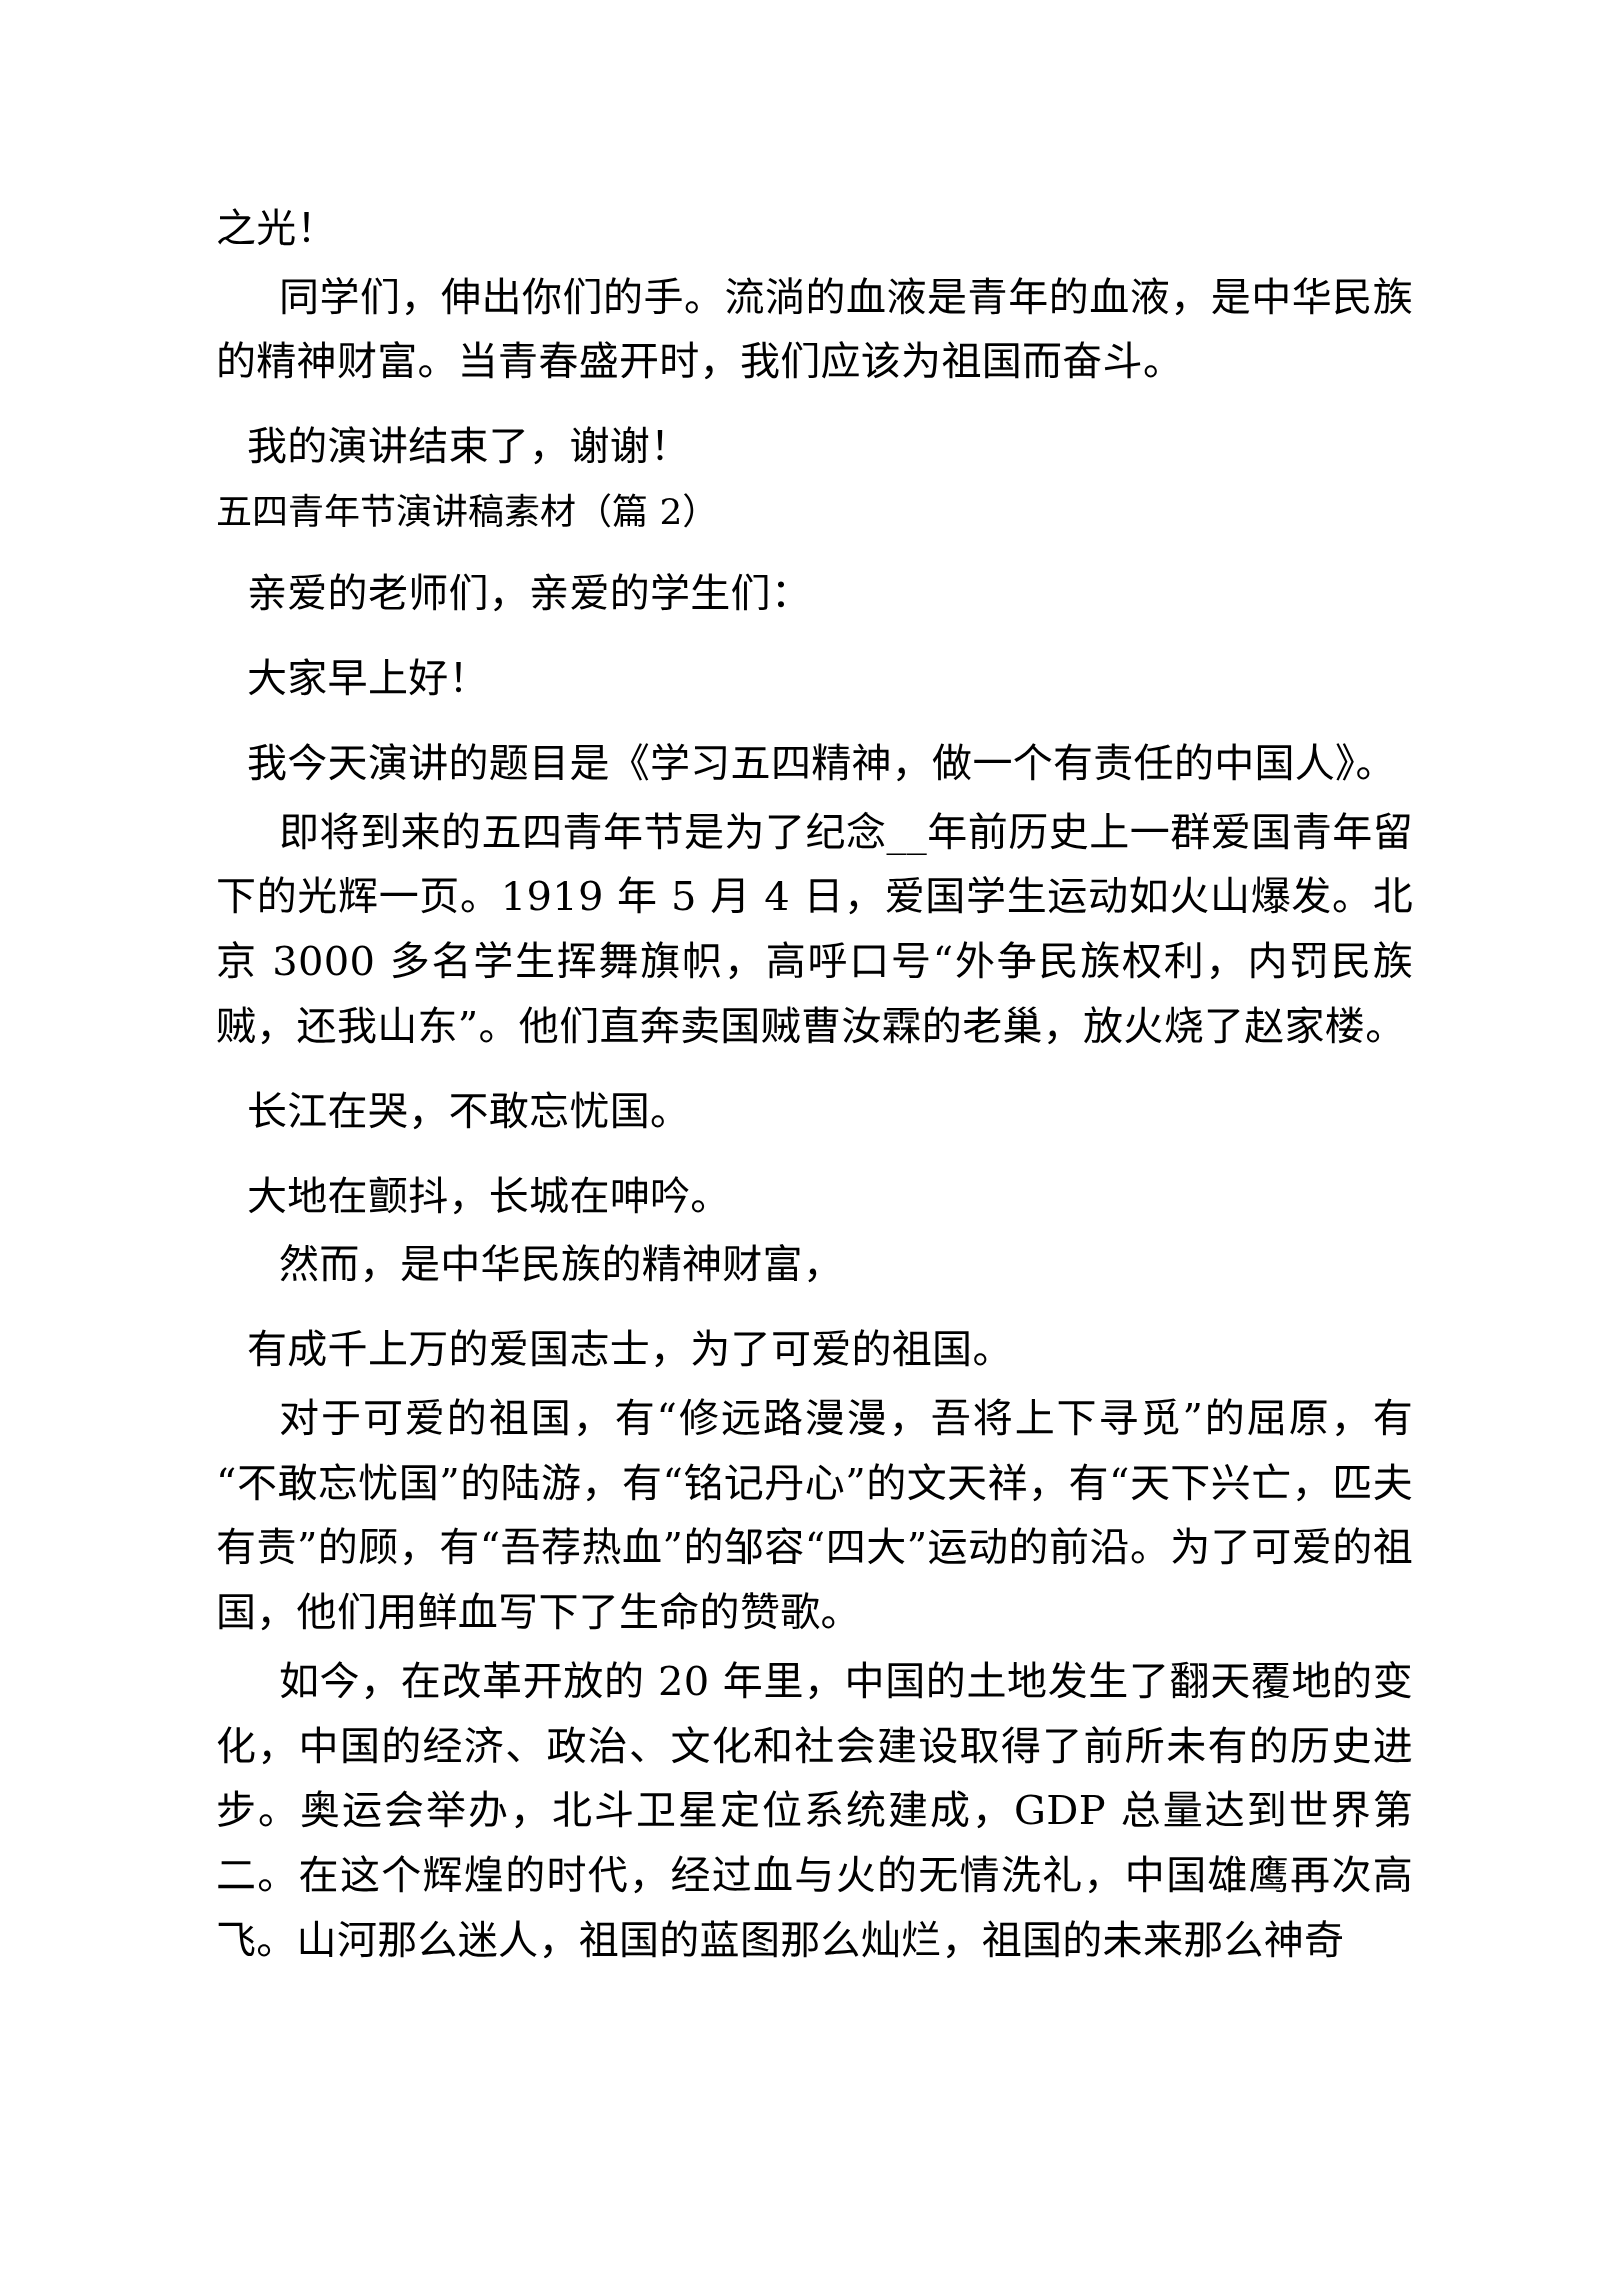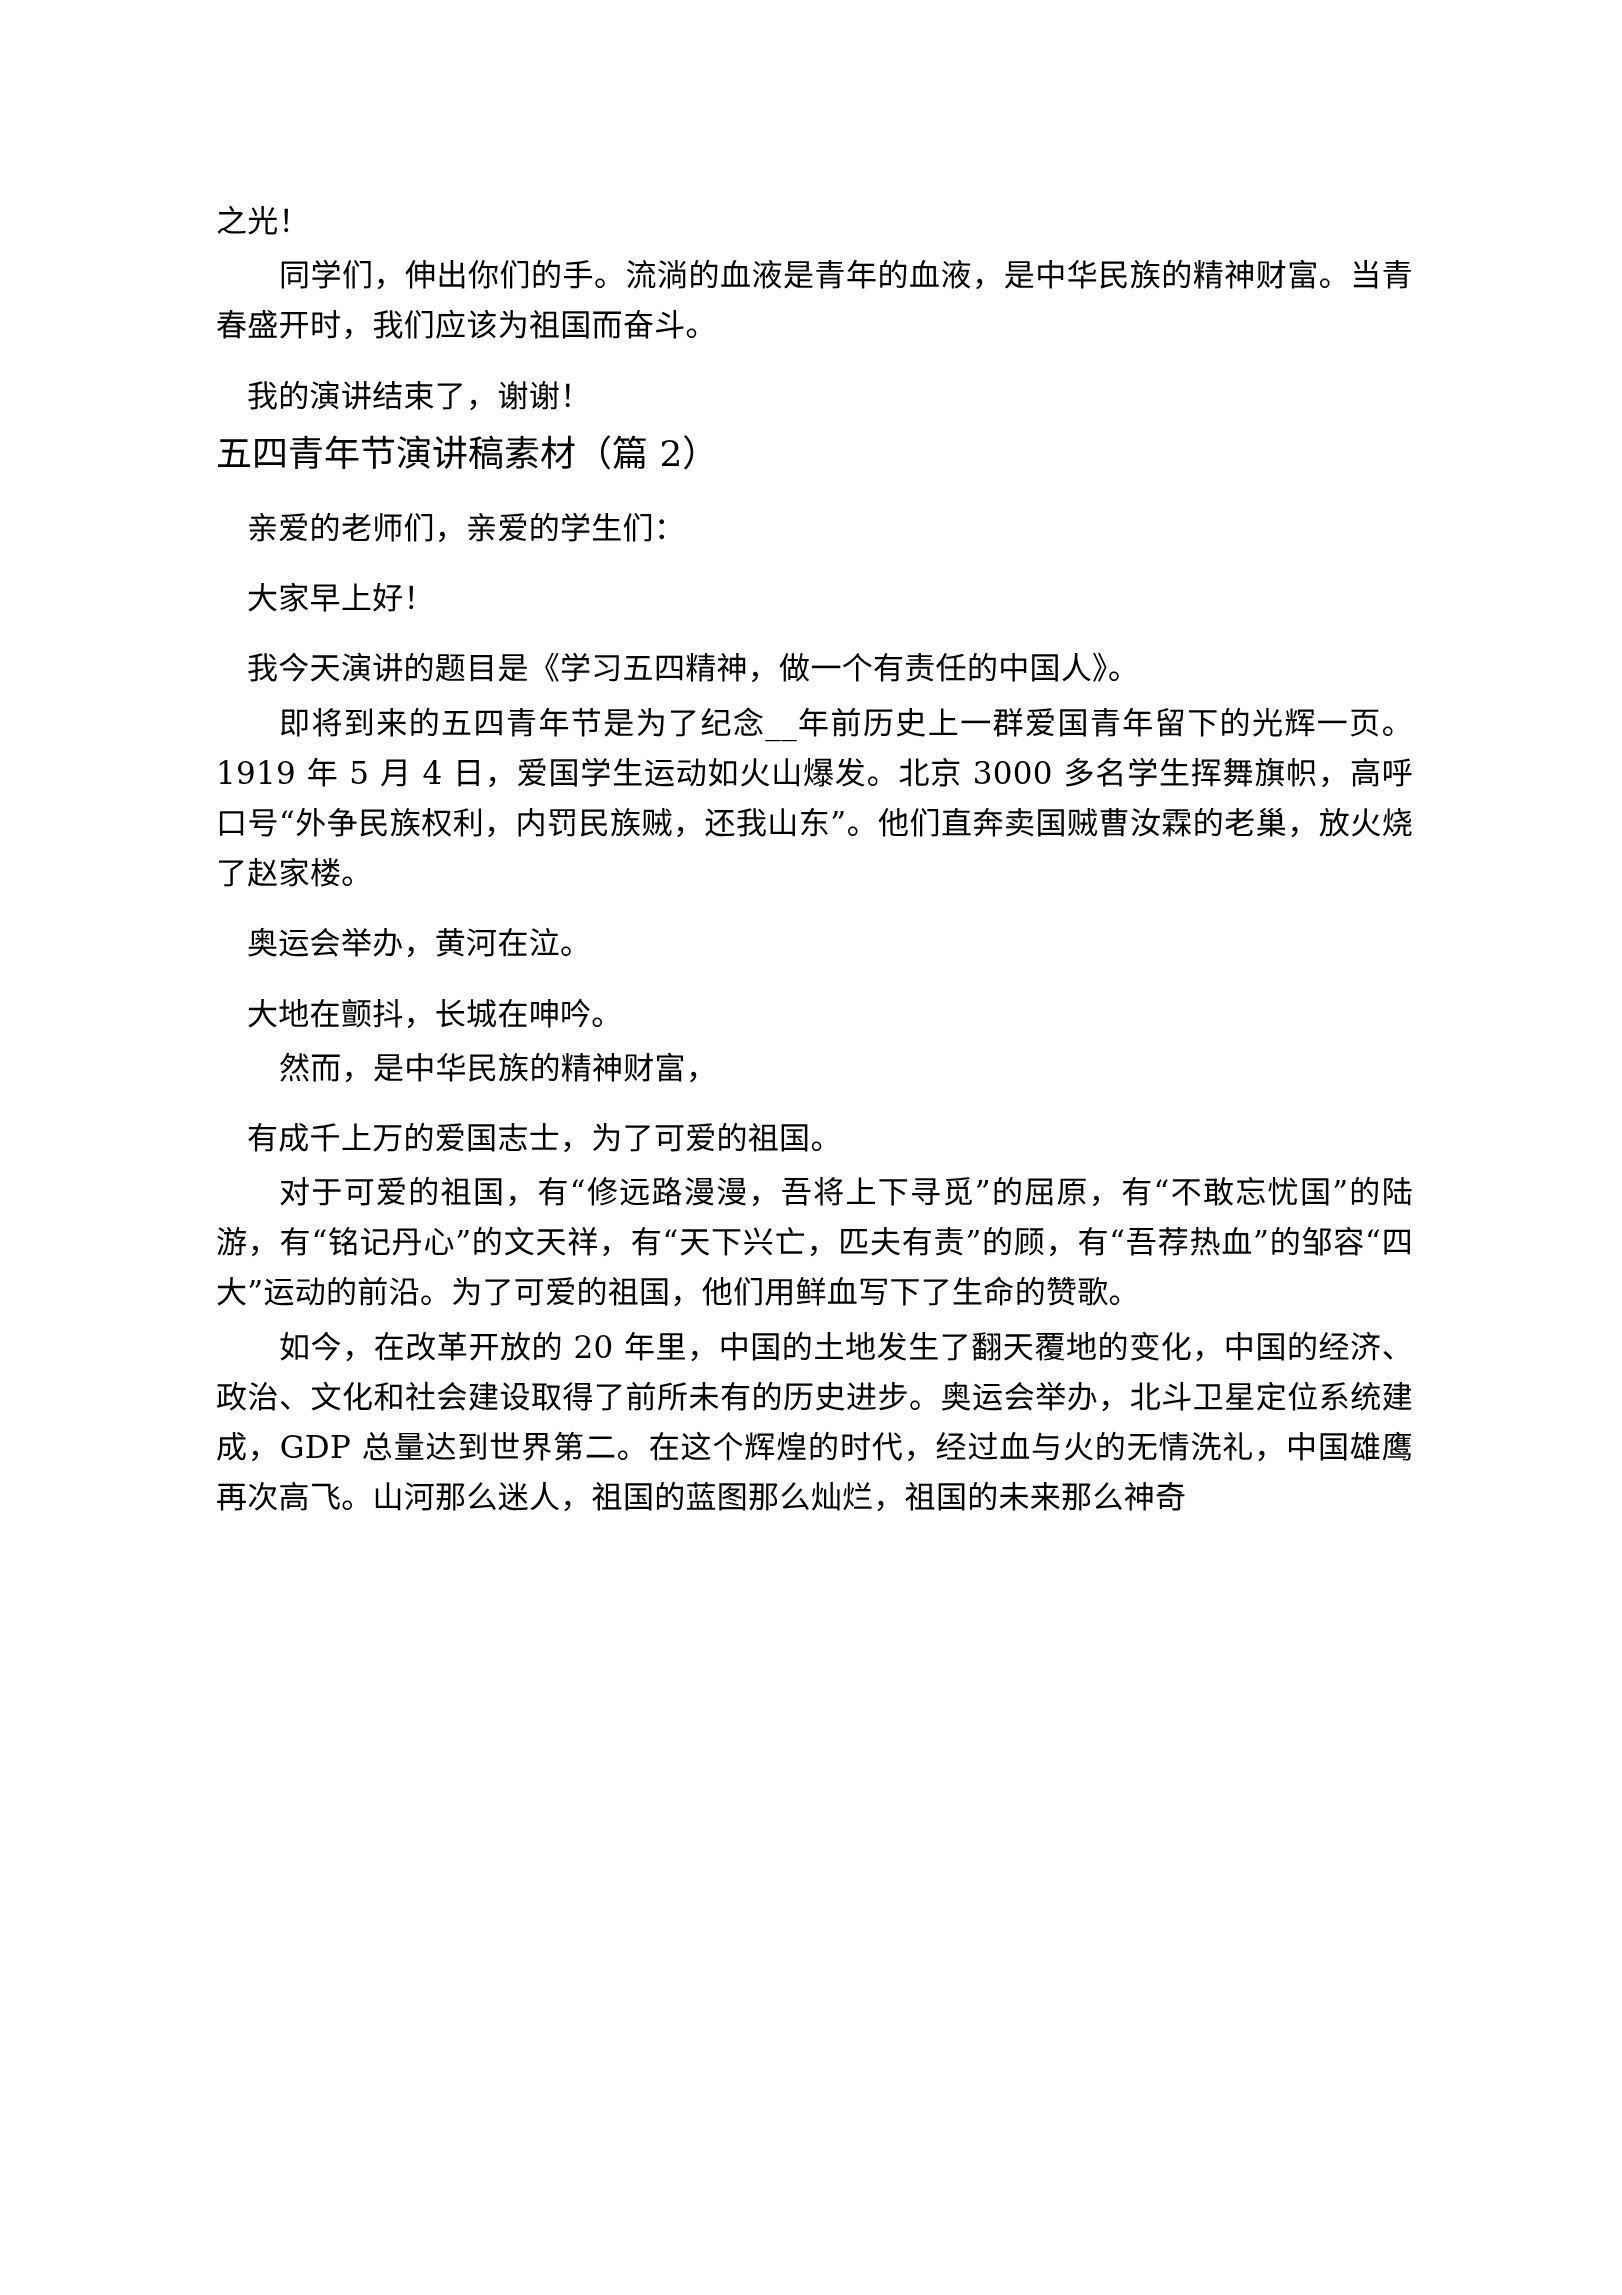--- a/index.html
+++ b/index.html
@@ -20,21 +20,21 @@
     width: 1623px;
     height: 2295px;
     box-sizing: border-box;
     padding: 196px 216px 0 216px;
   }
   .doc-body {
     width: 1197px;
   }
   p.para {
     margin: 0 0 3.9px 0;
-    font-size: 31px;
+    font-size: 40px;
     line-height: 1.62;
     text-align: justify;
     text-justify: inter-ideograph;
     letter-spacing: 0.3px;
     font-family: "DejaVu Serif", "Liberation Serif", serif;
   }
   p.indent {
     text-indent: 63px;
   }
   p.indent-small {
@@ -68,21 +68,21 @@
 
     <p class="para indent-small">亲爱的老师们，亲爱的学生们：</p>
 
     <p class="para indent-small">大家早上好！</p>
 
     <p class="para indent-small">我今天演讲的题目是《学习五四精神，做一个有责任的中国人》。</p>
 
     <p class="para indent">即将到来的五四青年节是为了纪念__年前历史上一群爱国青年留下的光辉一页。1919 年 5 月 4 日，爱国学生运动如火山爆发。北京 3000 多名学生挥舞旗帜，高呼口号“外争民族权利，内罚民族贼，还我山东”。他们直奔卖国贼曹汝霖的老巢，放火烧了赵家楼。</p>
 
 
-    <p class="para indent-small">奥运会举办，黄河在泣。</p>
+    <p class="para indent-small">长江在哭，不敢忘忧国。</p>
 
     <p class="para indent-small">大地在颤抖，长城在呻吟。</p>
 
     <p class="para indent">然而，是中华民族的精神财富，</p>
 
     <p class="para indent-small">有成千上万的爱国志士，为了可爱的祖国。</p>
 
     <p class="para indent">对于可爱的祖国，有“修远路漫漫，吾将上下寻觅”的屈原，有“不敢忘忧国”的陆游，有“铭记丹心”的文天祥，有“天下兴亡，匹夫有责”的顾，有“吾荐热血”的邹容“四大”运动的前沿。为了可爱的祖国，他们用鲜血写下了生命的赞歌。</p>
 
     <p class="para indent">如今，在改革开放的 20 年里，中国的土地发生了翻天覆地的变化，中国的经济、政治、文化和社会建设取得了前所未有的历史进步。奥运会举办，北斗卫星定位系统建成，GDP 总量达到世界第二。在这个辉煌的时代，经过血与火的无情洗礼，中国雄鹰再次高飞。山河那么迷人，祖国的蓝图那么灿烂，祖国的未来那么神奇</p>

